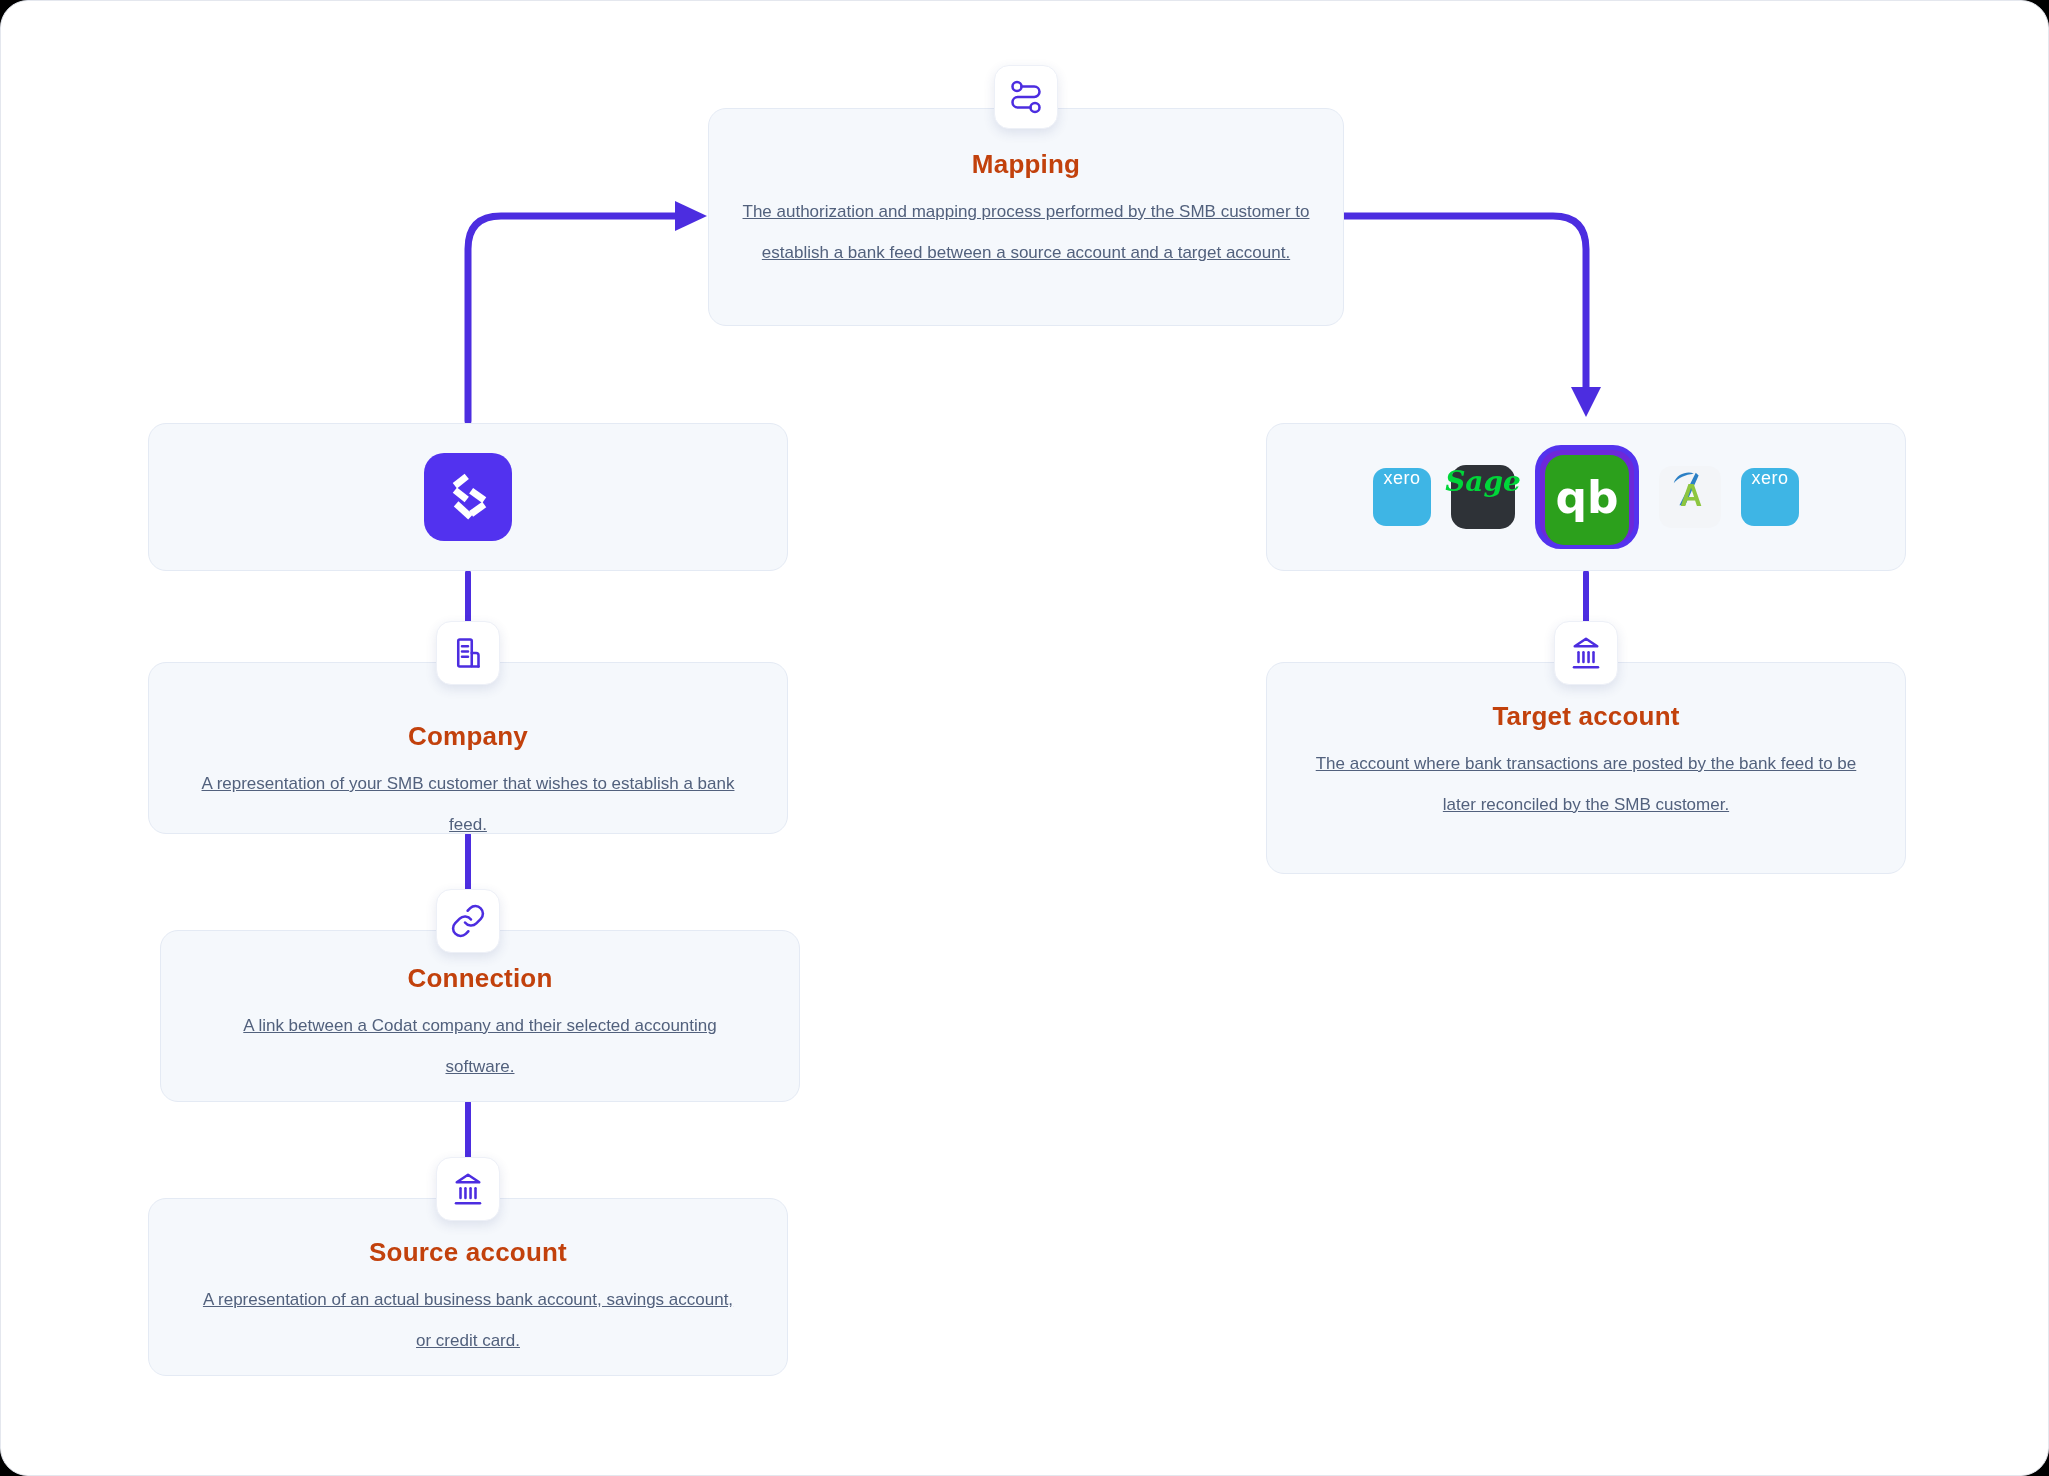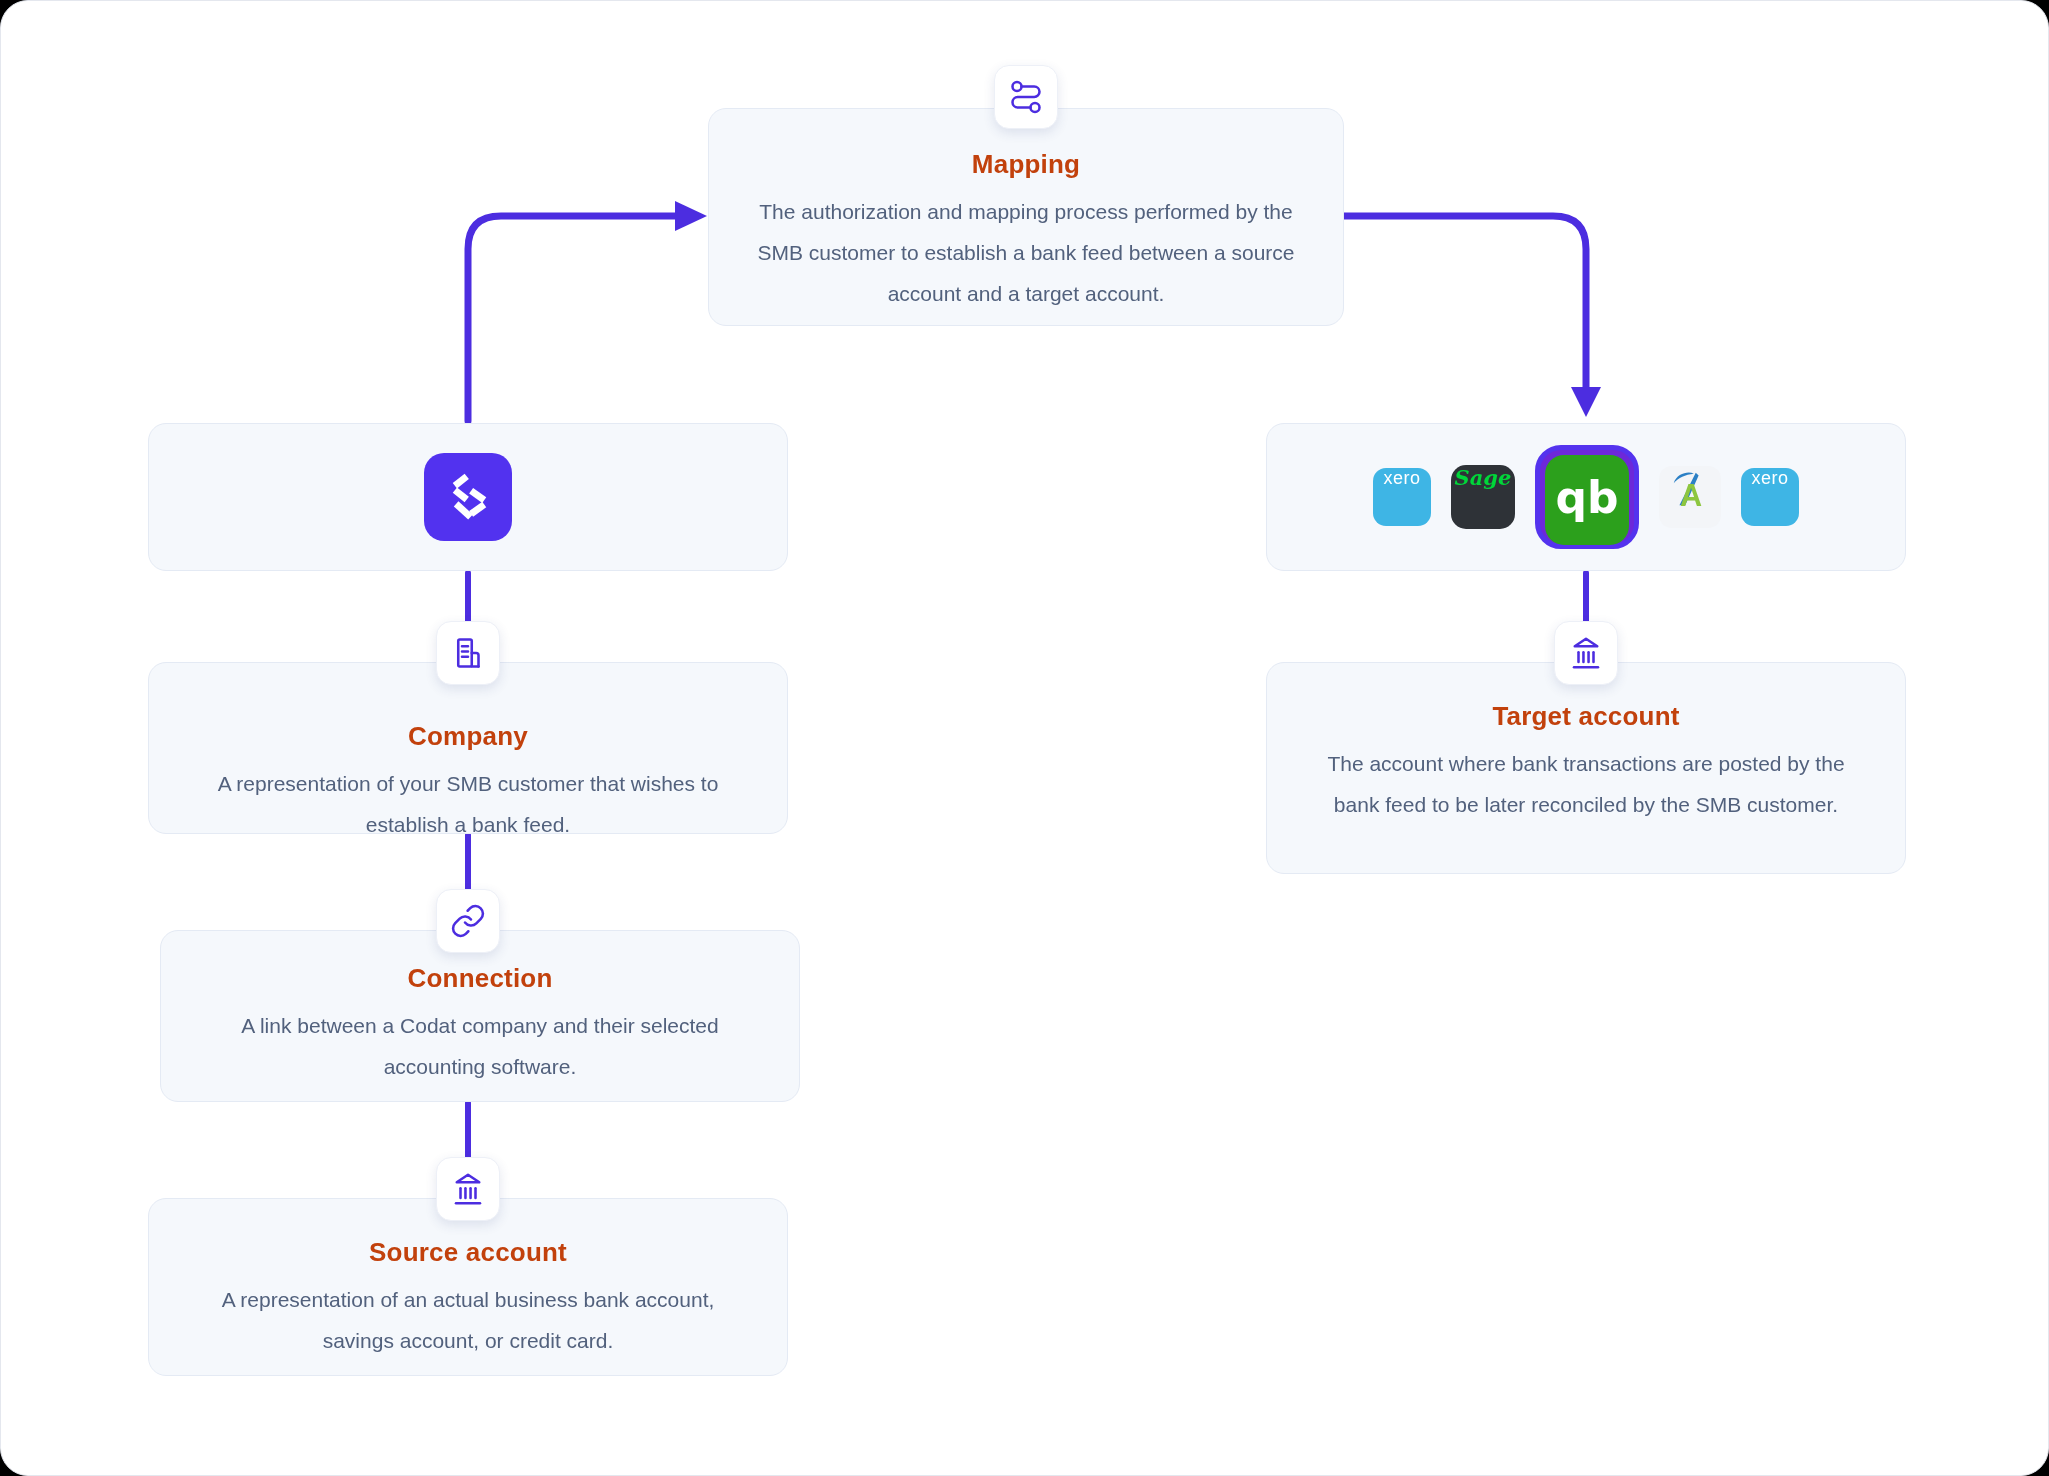--- a/index.html
+++ b/index.html
@@ -8,40 +8,40 @@
     position:relative;width:2049px;height:1476px;background:#ffffff;
     border-radius:28px;border:1px solid #e4e7ee;overflow:hidden;box-sizing:border-box;
   }
   .overlay{position:absolute;left:0;top:0;z-index:1;}
   .card{
     position:absolute;z-index:2;background:#f5f8fc;border:1.5px solid #e4eaf4;
     border-radius:18px;box-sizing:border-box;display:flex;flex-direction:column;
     align-items:center;text-align:center;
   }
   .card-title{font-size:26px;font-weight:700;color:#c2410c;letter-spacing:.2px;margin:0 0 11px 0;}
-  .card-body{font-size:21px;color:#52617d;line-height:41px;margin:0;}
+  .card-body{font-size:17px;color:#52617d;line-height:41px;margin:0;text-decoration:underline;}
   .chip{
     position:absolute;z-index:4;width:64px;height:64px;background:#ffffff;
     border:1px solid #edf0f7;border-radius:15px;box-sizing:border-box;
     box-shadow:0 4px 12px rgba(40,60,120,.12);
     display:flex;align-items:center;justify-content:center;
   }
   .chip svg{width:36px;height:36px;stroke:#4c2de0;stroke-width:1.7;fill:none;
     stroke-linecap:round;stroke-linejoin:round;}
   .center-content{justify-content:center;}
   .codat-tile{
     width:88px;height:88px;border-radius:20px;background:#5232ef;
     display:flex;align-items:center;justify-content:center;
   }
   .logo-row{display:flex;align-items:center;gap:20px;}
   .logo-tile{display:flex;justify-content:center;box-sizing:border-box;}
   .tile-xero{width:58px;height:58px;border-radius:13px;background:#3eb5e5;
     color:#fff;font-size:18px;font-weight:500;letter-spacing:.5px;}
   .tile-sage{width:64px;height:64px;border-radius:15px;background:#2e3237;
-    color:#00d639;font-size:21px;font-weight:700;font-family:"DejaVu Serif", serif;font-style:italic;}
+    color:#00d639;font-size:28px;font-weight:700;font-family:"DejaVu Serif", serif;font-style:italic;}
   .qb-ring{width:104px;height:104px;border-radius:26px;border:5px solid #5433ee;
     background:#6d28d9;padding:5px;box-sizing:border-box;}
   .tile-qb{width:84px;height:84px;border-radius:19px;background:#2ca01c;
     color:#fff;font-size:44px;font-weight:700;font-family:"DejaVu Sans", sans-serif;
     display:flex;align-items:center;justify-content:center;padding-bottom:6px;}
   .tile-freeagent{width:62px;height:62px;border-radius:13px;background:#f3f5f8;}
 </style>
 </head>
 <body>
 

